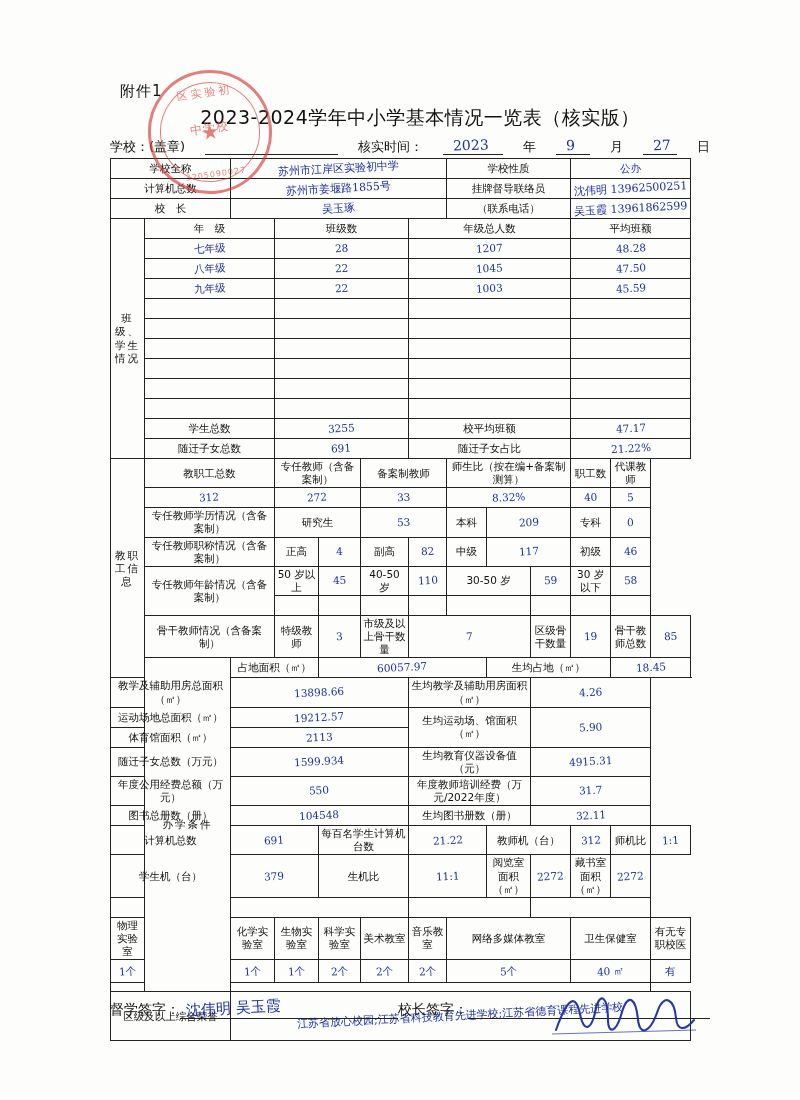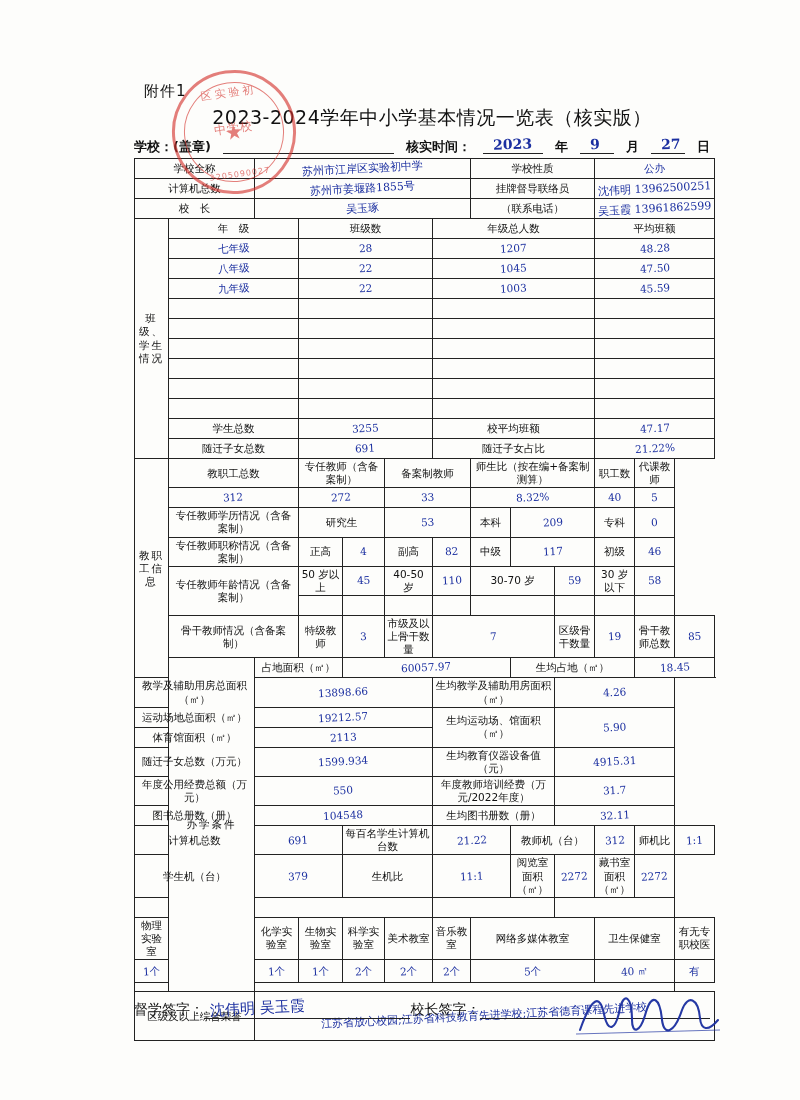--- a/index.html
+++ b/index.html
@@ -4,35 +4,35 @@
 <style>
   html,body{margin:0;padding:0;}
   body{
     width:800px;height:1100px;
     background:#fdfdfb;
     font-family:"DejaVu Sans", sans-serif;
     color:#111;
     position:relative;
     overflow:hidden;
   }
-  .page{position:absolute;inset:0;margin-left:24px;}
+  .page{position:absolute;inset:0;}
 
   
   .attach{
     position:absolute;left:120px;top:82px;
     font-size:15px;letter-spacing:1px;
   }
   .doc-title{
     position:absolute;left:0;right:0;top:105px;
     text-align:center;font-size:19px;letter-spacing:0.5px;padding-left:40px;
   }
   .subline{
     position:absolute;left:110px;top:138px;right:90px;
     font-size:13px;
-    display:flex;align-items:flex-start;gap:12px;font-weight:bold;
+    display:flex;align-items:center;gap:20px;
   }
   .subline .lbl{white-space:nowrap;}
   .subline .fill{
     flex:1;border-bottom:1px solid #222;height:15px;position:relative;
   }
   .subline .hw{
     position:absolute;left:10px;bottom:1px;
     font-family:"DejaVu Serif", serif;
     color:#1b2fa0;font-size:14px;
     transform:rotate(-2deg);
@@ -297,21 +297,21 @@
       <td class="lbl">初级</td>
       <td class="hand"><span class="tilt">46</span></td>
     </tr>
 
     <tr>
       <td class="lbl" colspan="2" rowspan="2">专任教师年龄情况（含备案制）</td>
       <td class="lbl">50 岁以上</td>
       <td class="hand"><span class="tilt">45</span></td>
       <td class="lbl">40-50 岁</td>
       <td class="hand"><span class="tilt">110</span></td>
-      <td class="lbl" colspan="2">30-70 岁</td>
+      <td class="lbl" colspan="2">30-50 岁</td>
       <td class="hand"><span class="tilt">59</span></td>
       <td class="lbl">30 岁以下</td>
       <td class="hand"><span class="tilt">58</span></td>
     </tr>
     <tr>
       <td></td>
       <td></td>
       <td></td>
       <td></td>
       <td colspan="2"></td>

